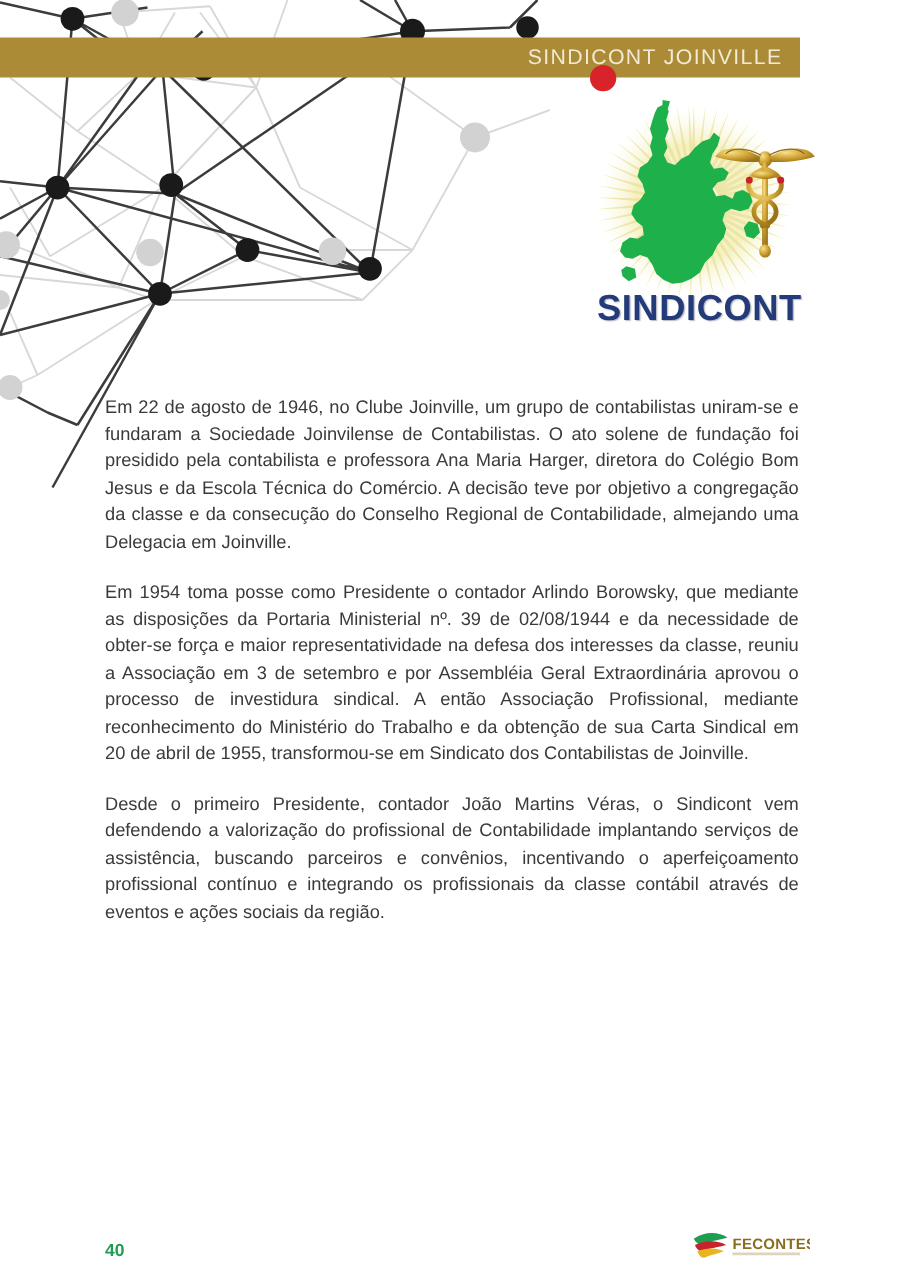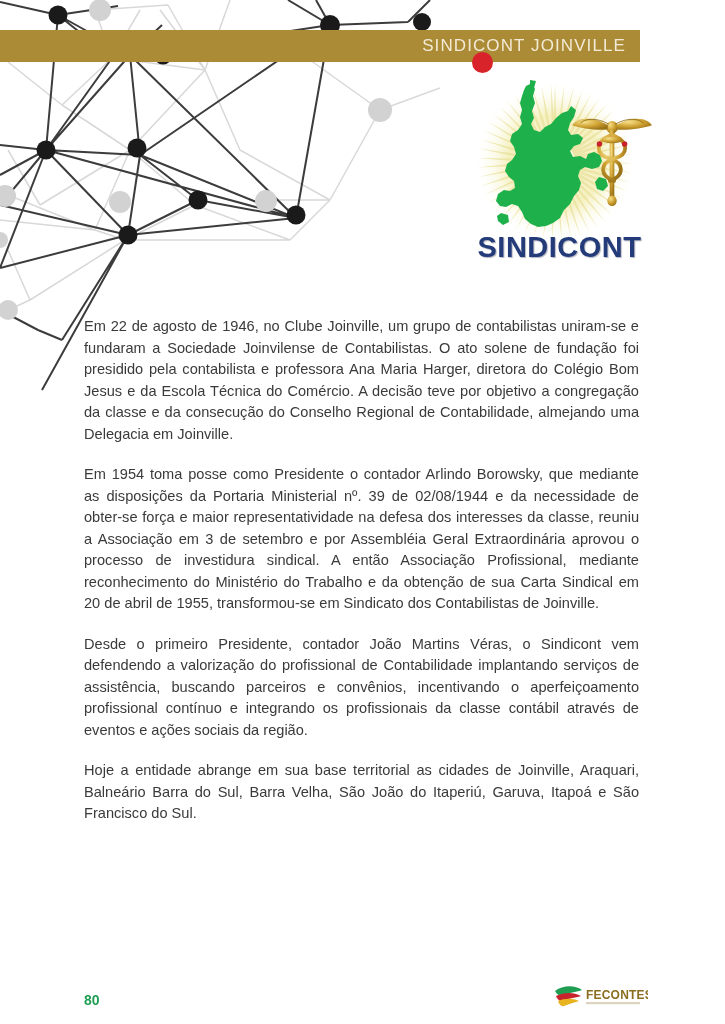--- a/index.html
+++ b/index.html
@@ -296,24 +296,23 @@
 
   <div id="logo-wordmark">
     <div id="logo-wordmark-primary">SINDICONT</div>
   </div>
 </div>
 
 <div id="article-body">
   <p class="body-paragraph">Em 22 de agosto de 1946, no Clube Joinville, um grupo de contabilistas uniram-se e fundaram a Sociedade Joinvilense de Contabilistas. O ato solene de fundação foi presidido pela contabilista e professora Ana Maria Harger, diretora do Colégio Bom Jesus e da Escola Técnica do Comércio. A decisão teve por objetivo a congregação da classe e da consecução do Conselho Regional de Contabilidade, almejando uma Delegacia em Joinville.</p>
   <p class="body-paragraph">Em 1954 toma posse como Presidente o contador Arlindo Borowsky, que mediante as disposições da Portaria Ministerial nº. 39 de 02/08/1944 e da necessidade de obter-se força e maior representatividade na defesa dos interesses da classe, reuniu a Associação em 3 de setembro e por Assembléia Geral Extraordinária aprovou o processo de investidura sindical. A então Associação Profissional, mediante reconhecimento do Ministério do Trabalho e da obtenção de sua Carta Sindical em 20 de abril de 1955, transformou-se em Sindicato dos Contabilistas de Joinville.</p>
   <p class="body-paragraph">Desde o primeiro Presidente, contador João Martins Véras, o Sindicont vem defendendo a valorização do profissional de Contabilidade implantando serviços de assistência, buscando parceiros e convênios, incentivando o aperfeiçoamento profissional contínuo e integrando os profissionais da classe contábil através de eventos e ações sociais da região.</p>
-  <p class="body-paragraph">Hoje a entidade abrange em sua base territorial as cidades de Joinville, Araquari, Balneário Barra do Sul, Barra Velha, São João do Itaperiú, Garuva, Itapoá e São Francisco do Sul.</p>
 </div>
 
-<div id="page-number">80</div>
+<div id="page-number">40</div>
 
 <svg id="fecontesc-logo" viewBox="0 0 95 30" xmlns="http://www.w3.org/2000/svg">
   <g>
     <path d="M2 10 C10 4 22 4 29 9 C24 11 17 11 12 14 C8 16 4 14 2 10 Z" fill="#1f9e52"></path>
     <path d="M3 15 C11 11 21 11 28 15 C22 17 15 17 10 20 C7 21 4 18 3 15 Z" fill="#c8232c"></path>
     <path d="M5 20 C12 17 20 17 26 20 C21 22 15 23 11 25 C8 26 6 23 5 20 Z" fill="#e8b520"></path>
   </g>
   <text x="33" y="18" font-family="Liberation Sans, sans-serif" font-size="12" font-weight="bold" fill="#8a6d1f" letter-spacing="0.2">FECONTESC</text>
   <rect x="33" y="21" width="54" height="2.2" fill="#b9a97e" opacity="0.5"></rect>
 </svg>

